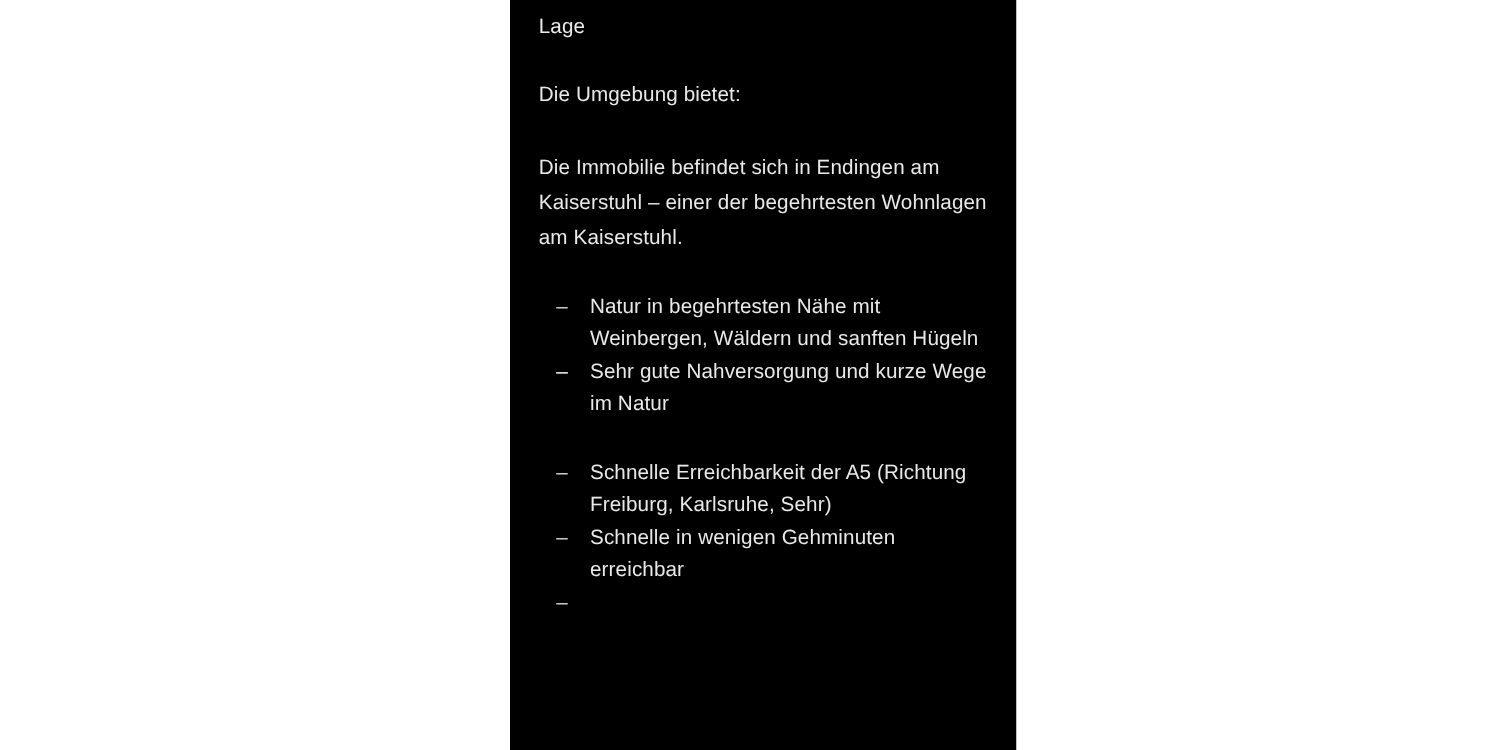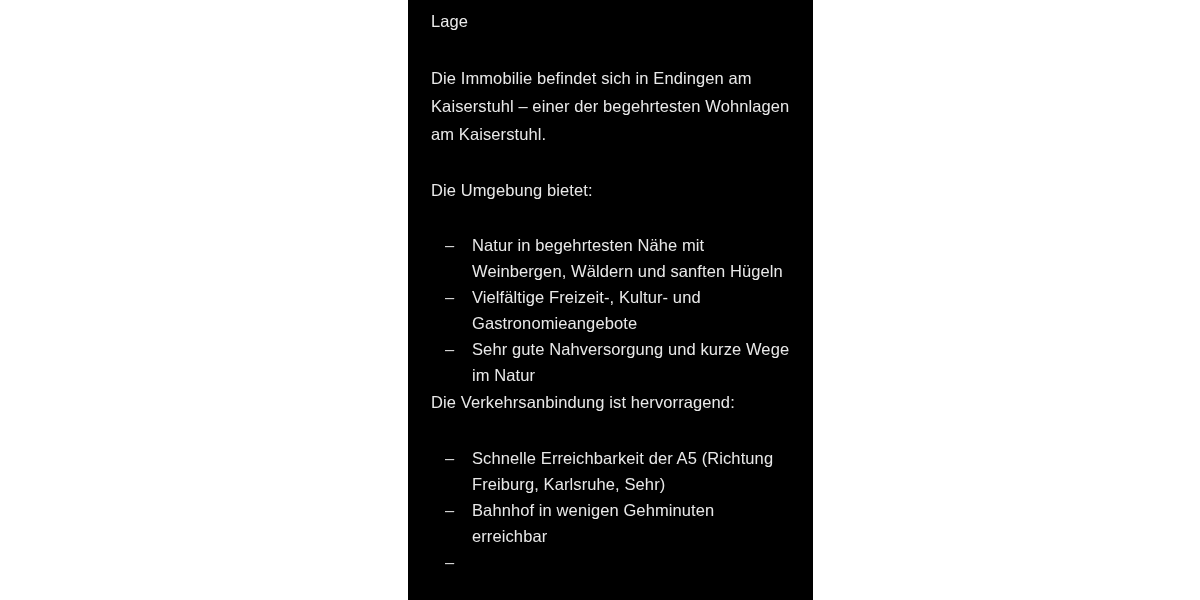--- a/index.html
+++ b/index.html
@@ -116,49 +116,47 @@
 </head>
 <body>
 
 <div class="page">
 
   <div class="content-panel">
     <div class="panel-inner">
 
       <h2 class="section-heading">Lage</h2>
 
+      <p class="para para-offers">Die Umgebung bietet:</p>
+
       <p class="para para-intro">Die Immobilie befindet sich in Endingen am Kaiserstuhl – einer der begehrtesten Wohnlagen am Kaiserstuhl.</p>
-
-      <p class="para para-offers">Die Umgebung bietet:</p>
 
       <ul class="dash-list first-list">
         <li class="dash-item">
           <span class="dash-marker">–</span>
           <span class="dash-text">Natur in begehrtesten Nähe mit Weinbergen, Wäldern und sanften Hügeln</span>
         </li>
         <li class="dash-item">
           <span class="dash-marker">–</span>
-          <span class="dash-text">Vielfältige Freizeit-, Kultur- und Gastronomieangebote</span>
         </li>
         <li class="dash-item">
           <span class="dash-marker">–</span>
           <span class="dash-text">Sehr gute Nahversorgung und kurze Wege im Natur</span>
         </li>
       </ul>
 
-      <p class="para para-traffic">Die Verkehrsanbindung ist hervorragend:</p>
 
       <ul class="dash-list second-list">
         <li class="dash-item">
           <span class="dash-marker">–</span>
           <span class="dash-text">Schnelle Erreichbarkeit der A5 (Richtung Freiburg, Karlsruhe, Sehr)</span>
         </li>
         <li class="dash-item">
           <span class="dash-marker">–</span>
-          <span class="dash-text">Bahnhof in wenigen Gehminuten erreichbar</span>
+          <span class="dash-text">Schnelle in wenigen Gehminuten erreichbar</span>
         </li>
         <li class="dash-item">
           <span class="dash-marker">–</span>
         </li>
       </ul>
 
     </div>
   </div>
 
 </div>

